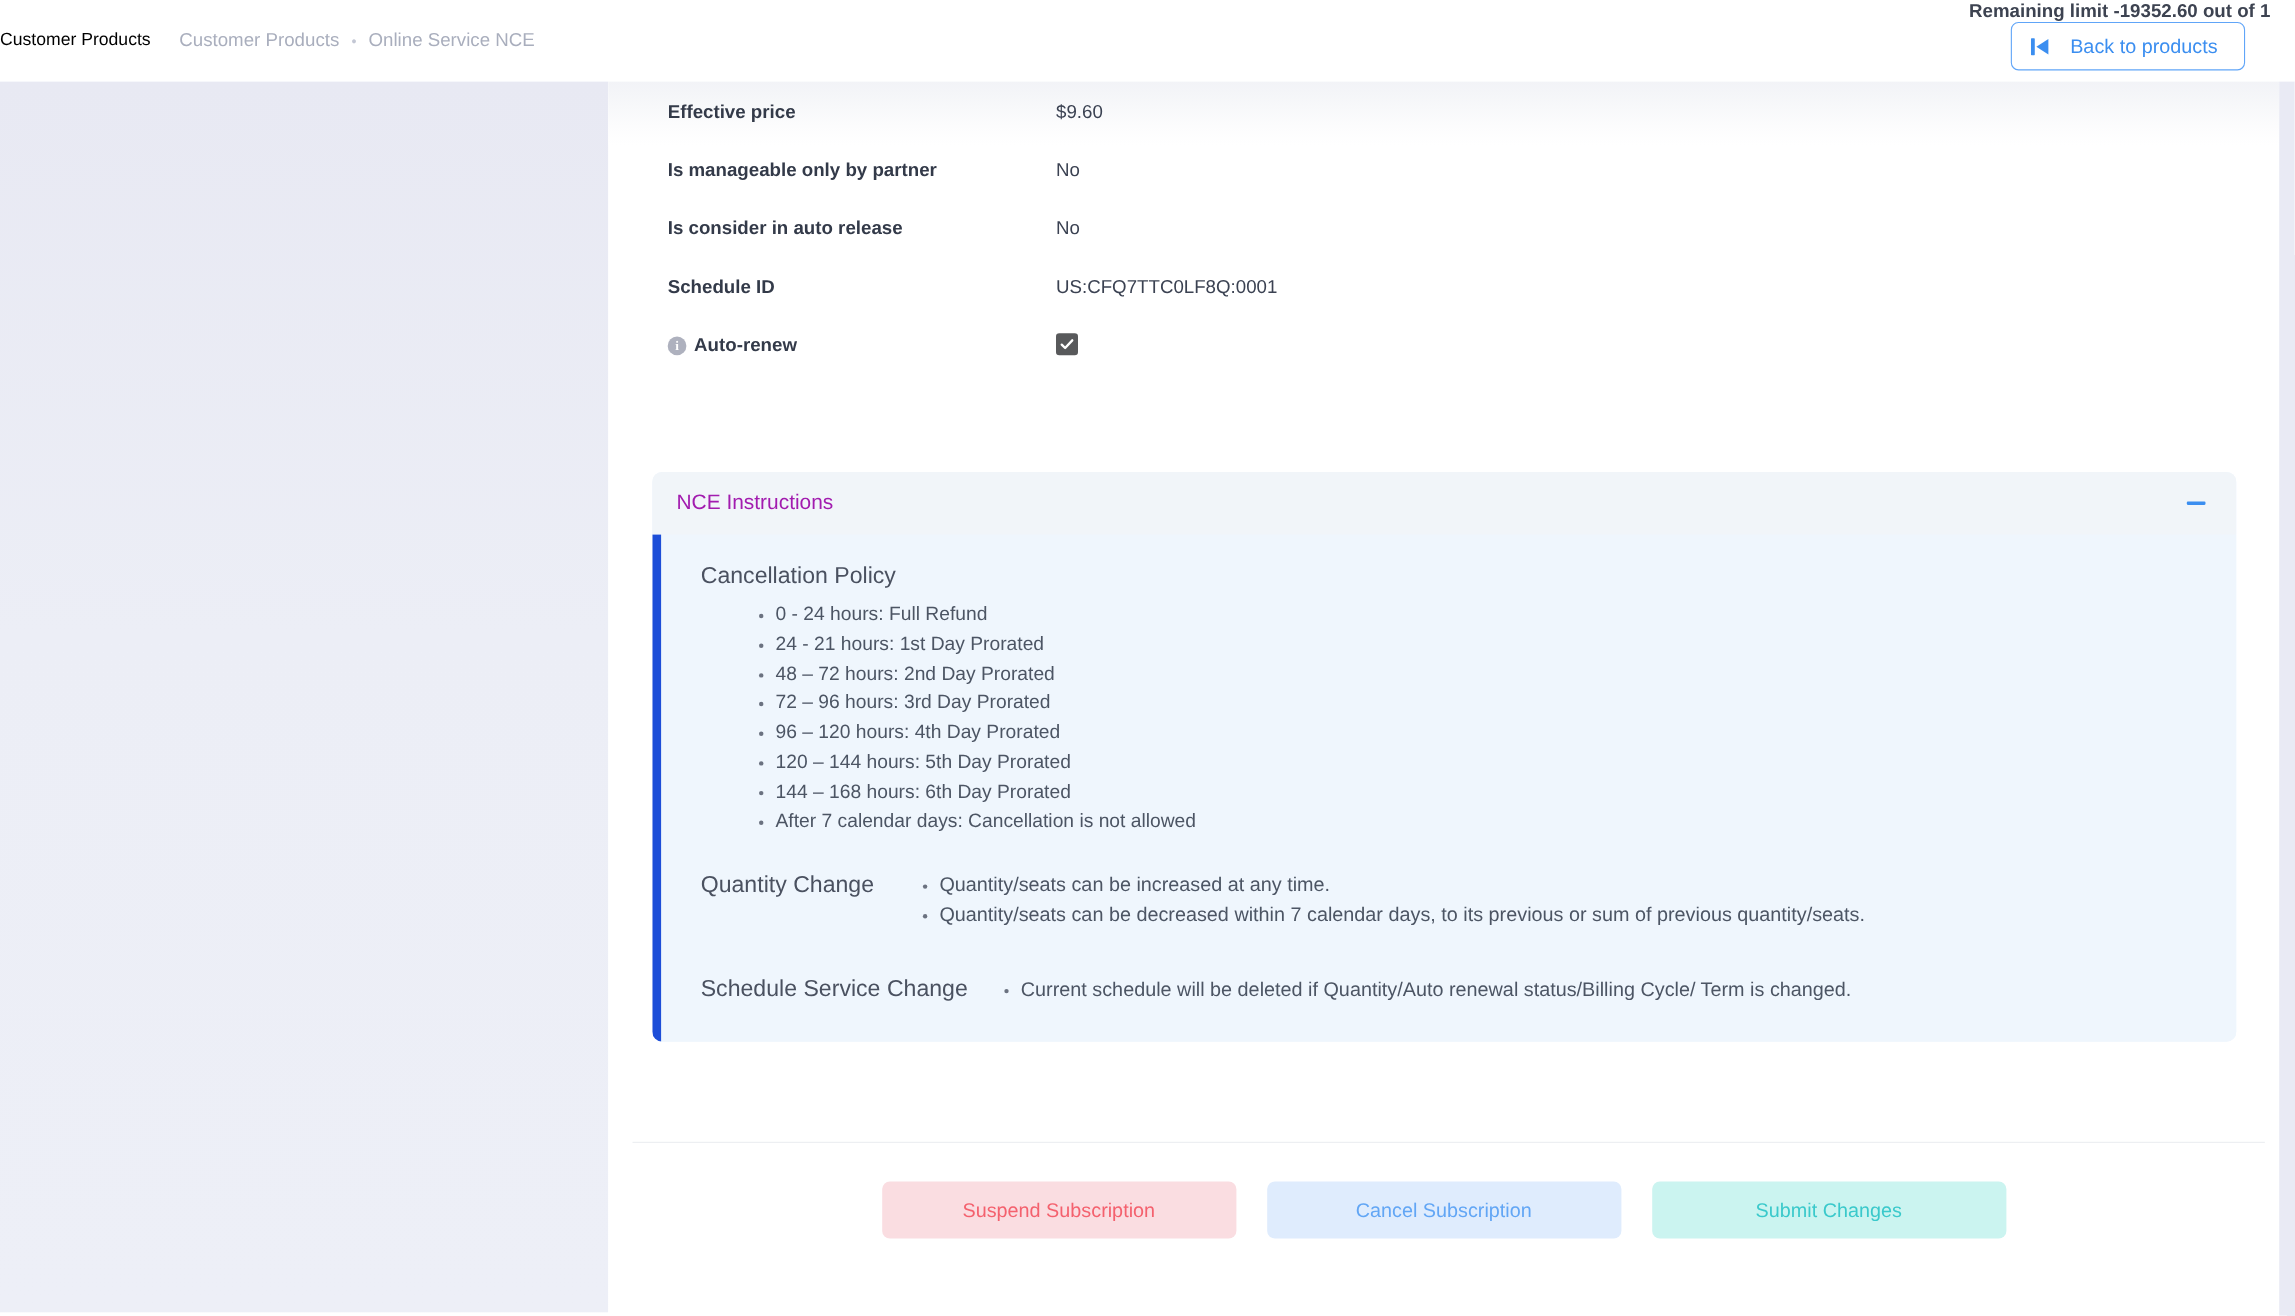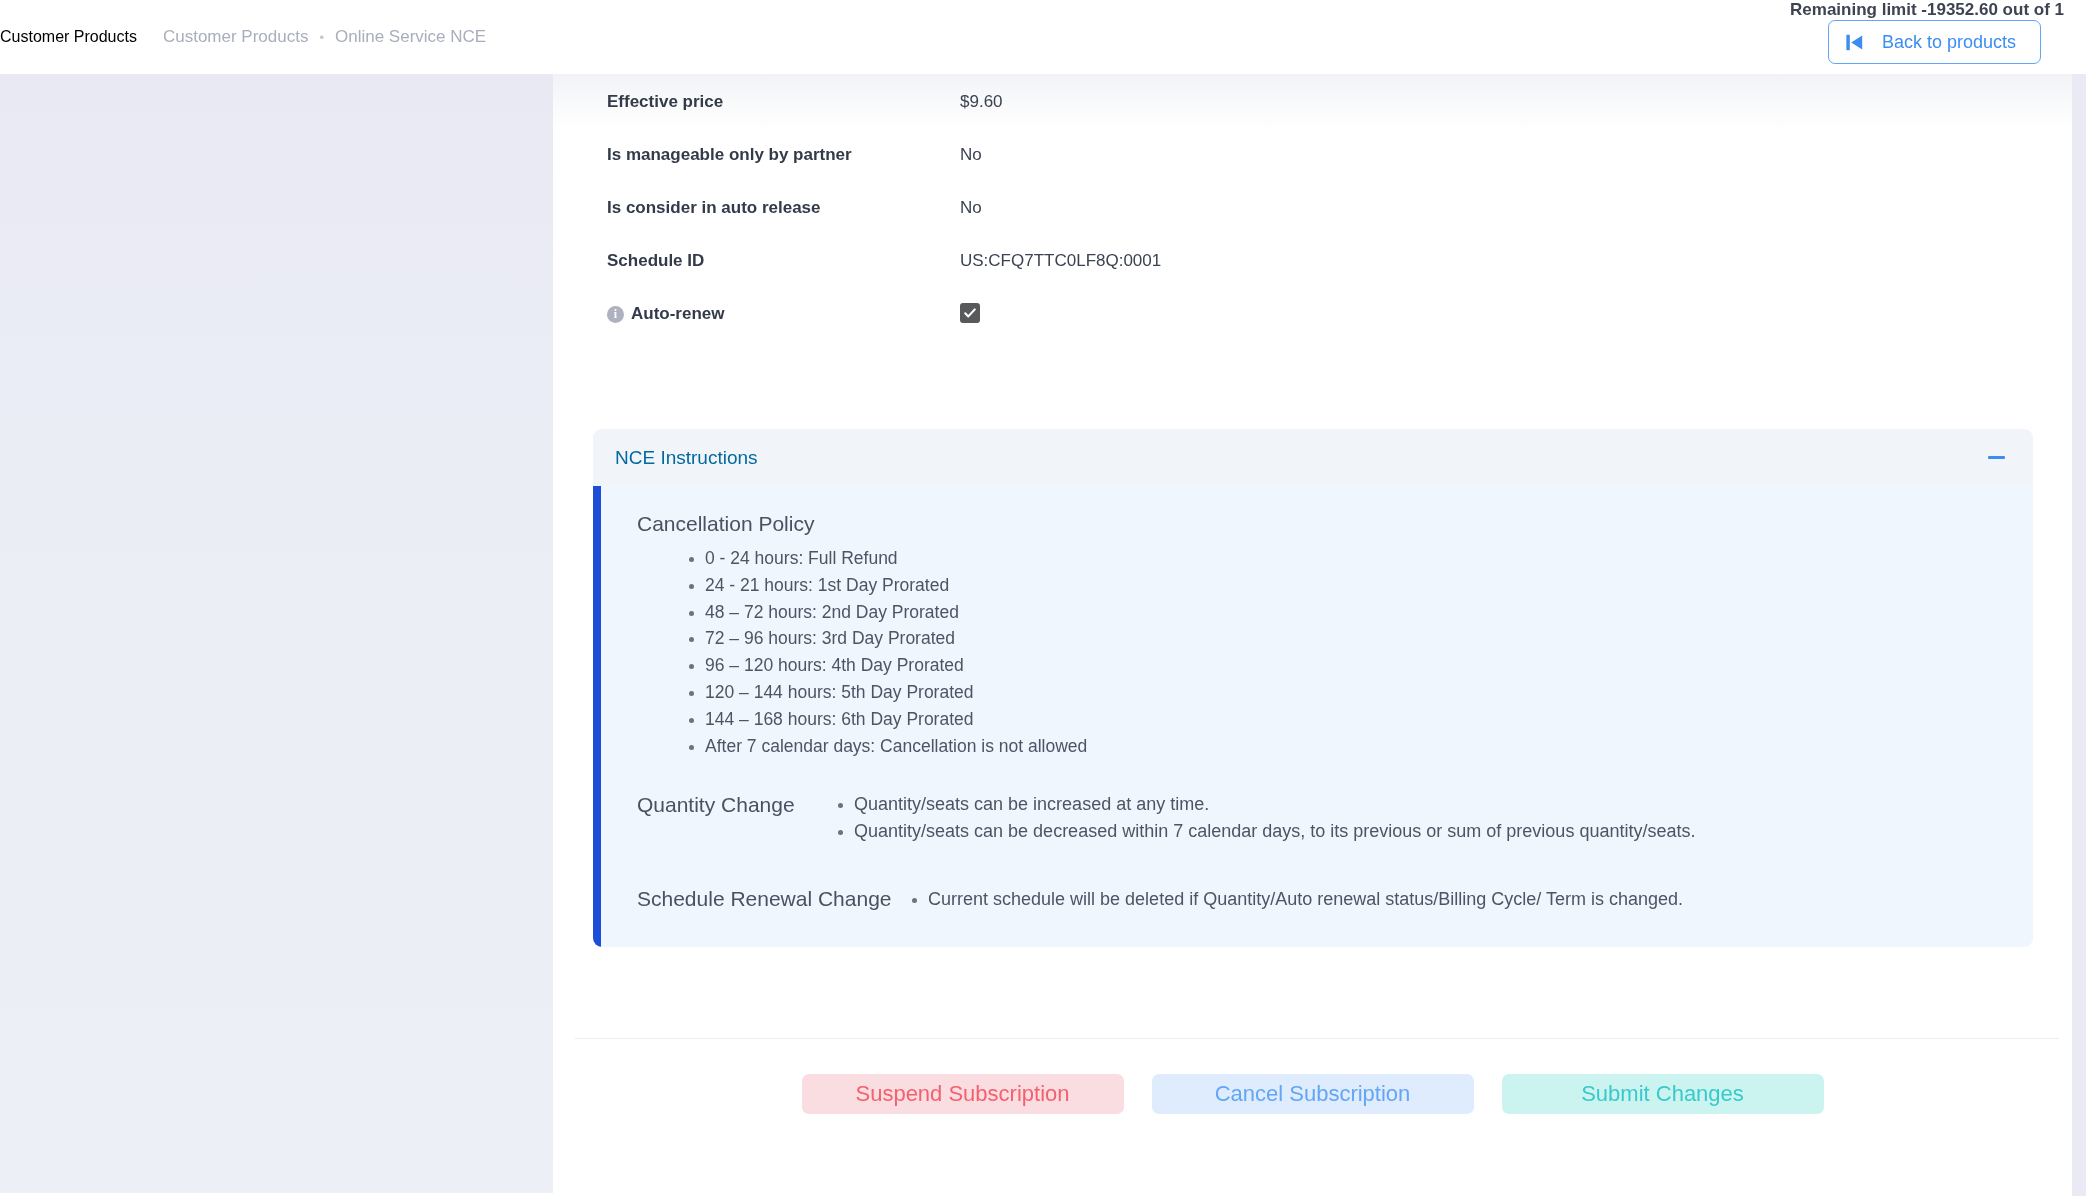--- a/index.html
+++ b/index.html
@@ -182,21 +182,21 @@
   #nce-panel-header {
     height: 57px;
     background: #f1f5f9;
     display: flex;
     align-items: center;
     padding: 0 26px 0 22px;
     cursor: pointer;
   }
   #nce-panel-title {
     font-size: 19px;
-    color: #0369a1;
+    color: #a21caf;
     white-space: nowrap;
   }
   #nce-collapse-toggle {
     margin-left: auto;
     width: 22px;
     height: 22px;
     display: flex;
     align-items: center;
     justify-content: center;
     cursor: pointer;
@@ -270,25 +270,25 @@
     position: absolute;
     top: 1000px;
     left: 0;
     width: 1519px;
     display: flex;
     justify-content: center;
     gap: 28px;
   }
   .action-button {
     width: 322px;
-    height: 40px;
+    height: 52px;
     border: none;
     border-radius: 7px;
     font-family: "Liberation Sans", sans-serif;
-    font-size: 22px;
+    font-size: 18px;
     cursor: pointer;
     display: flex;
     align-items: center;
     justify-content: center;
     white-space: nowrap;
   }
   #suspend-subscription-button { background: #fadde1; color: #f4616e; }
   #cancel-subscription-button  { background: #dfecfd; color: #62a6f5; }
   #submit-changes-button       { background: #cbf4f0; color: #3ac9cb; }
 </style>
@@ -390,21 +390,21 @@
 
         <div class="split-block" id="quantity-change-block">
           <div class="section-title" id="quantity-change-title">Quantity Change</div>
           <ul class="split-list">
             <li>Quantity/seats can be increased at any time.</li>
             <li>Quantity/seats can be decreased within 7 calendar days, to its previous or sum of previous quantity/seats.</li>
           </ul>
         </div>
 
         <div class="split-block" id="schedule-renewal-block">
-          <div class="section-title" id="schedule-renewal-title">Schedule Renewal Change</div>
+          <div class="section-title" id="schedule-renewal-title">Schedule Service Change</div>
           <ul class="split-list">
             <li>Current schedule will be deleted if Quantity/Auto renewal status/Billing Cycle/ Term is changed.</li>
           </ul>
         </div>
 
       </div>
     </div>
 
     <div id="action-divider"></div>
 

